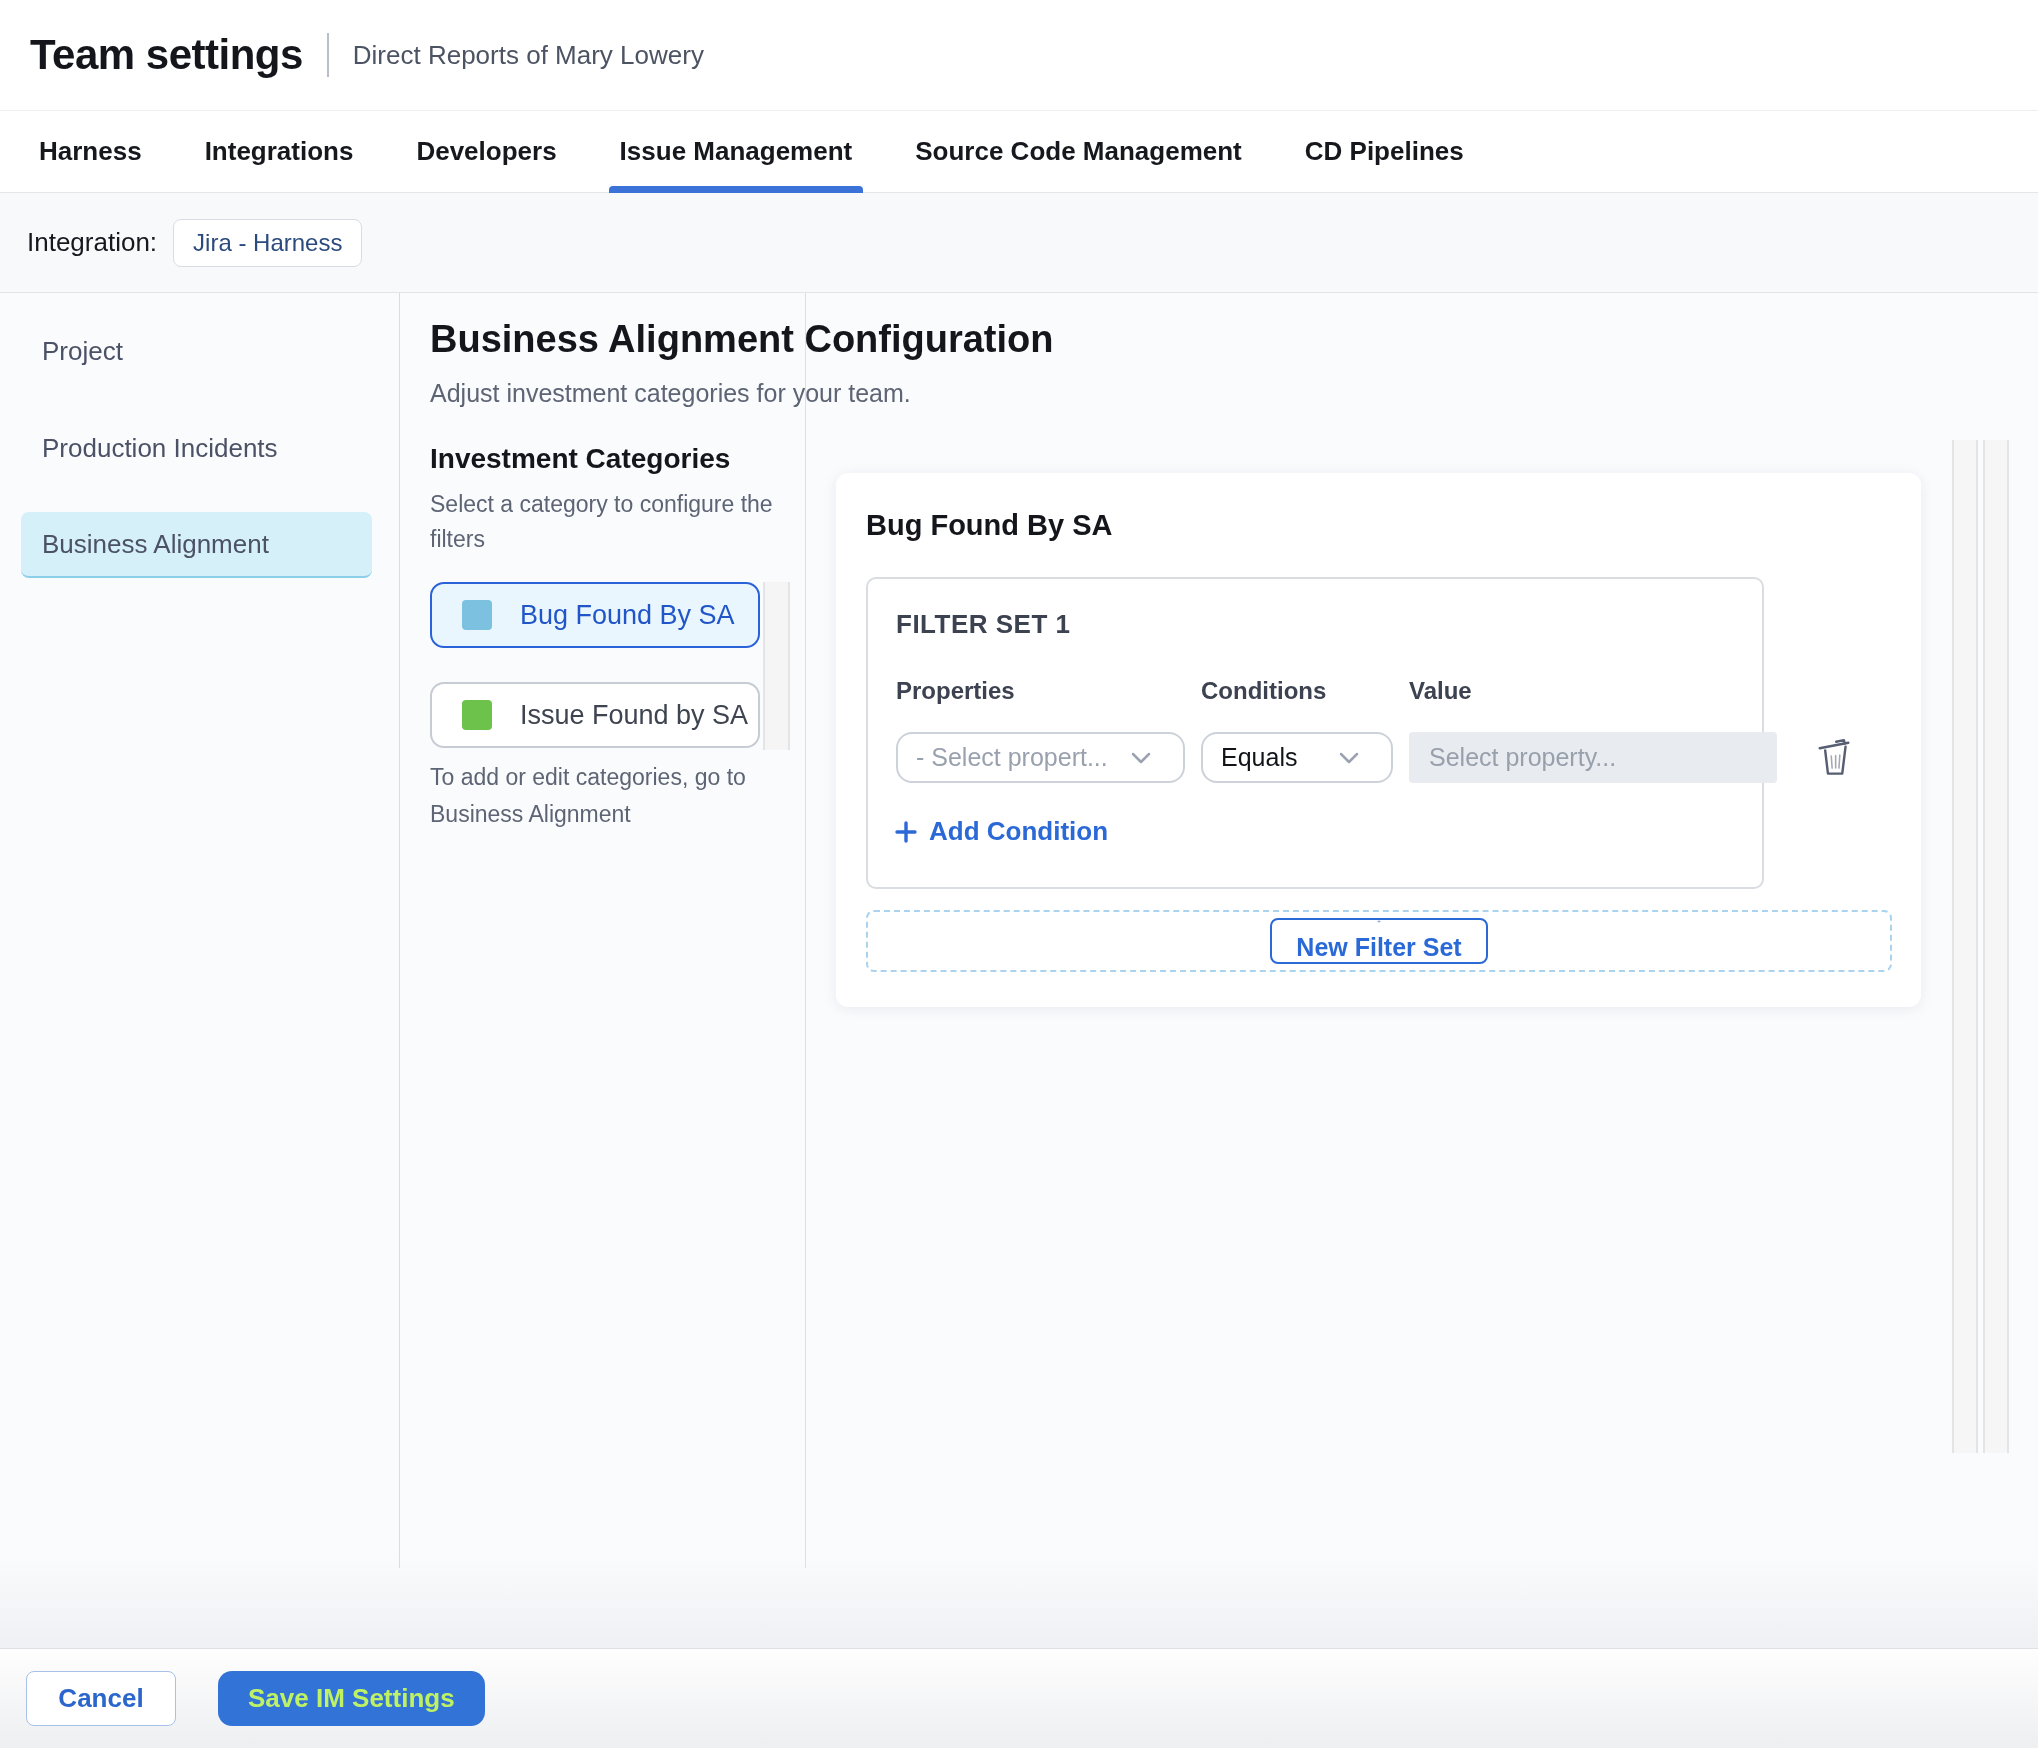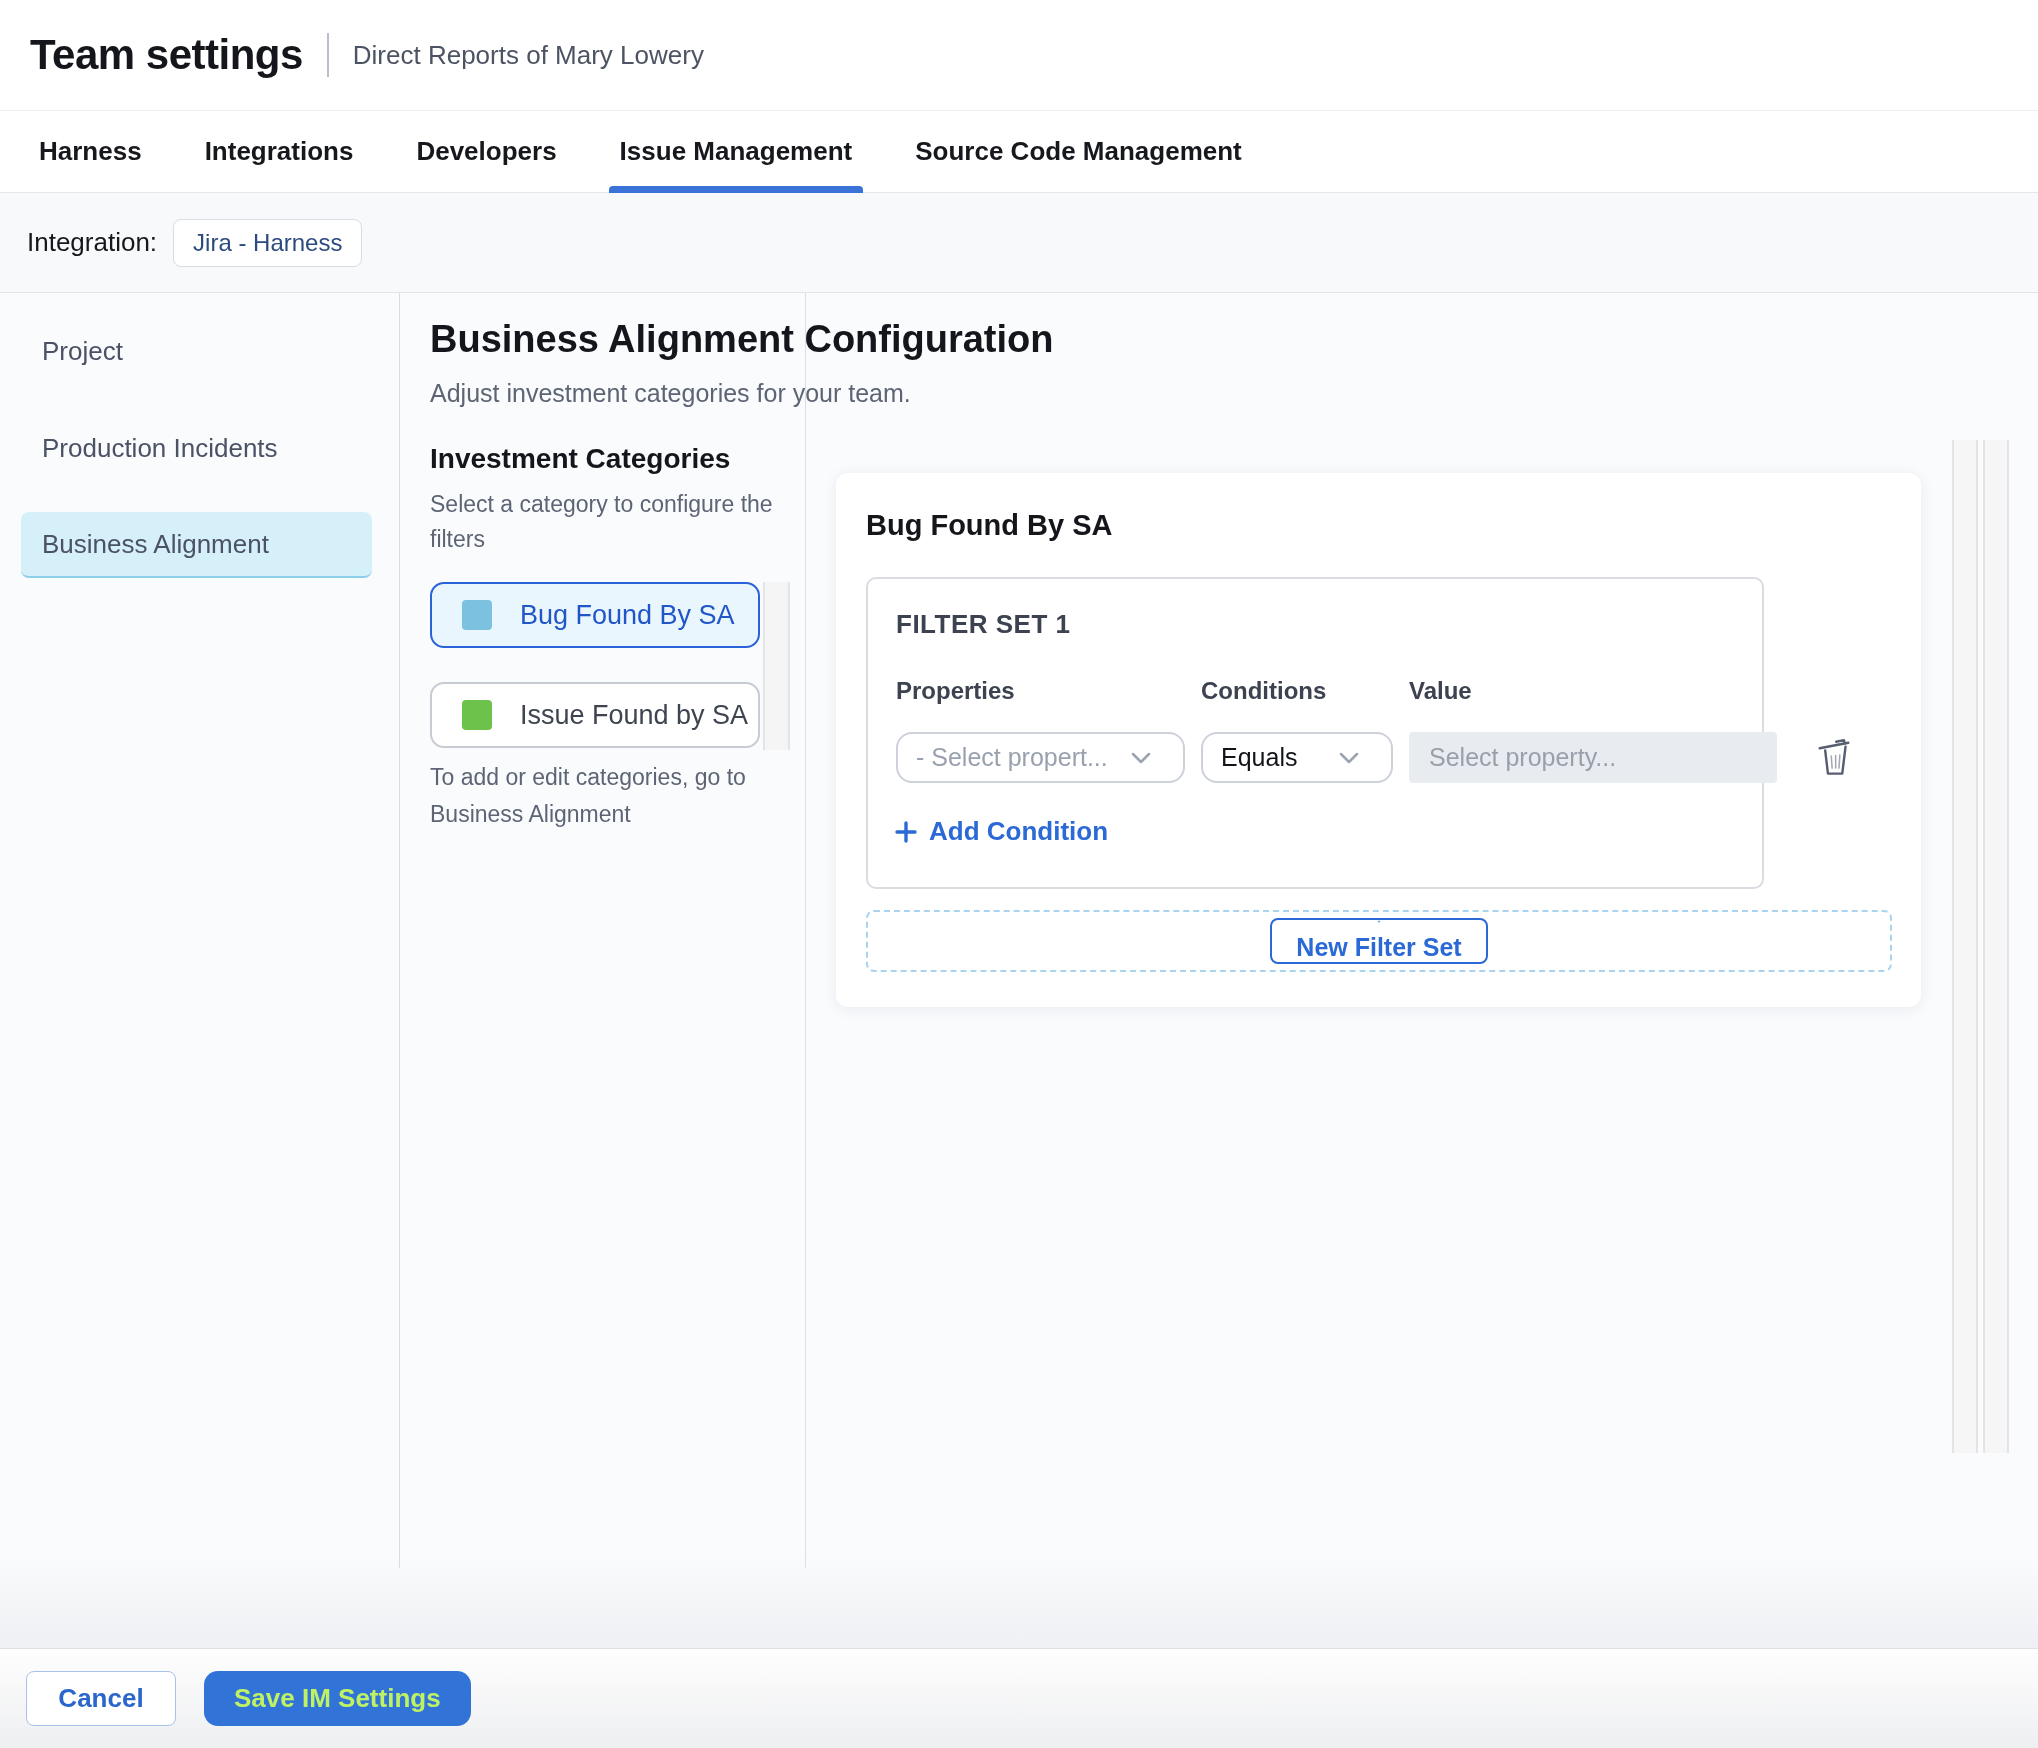--- a/index.html
+++ b/index.html
@@ -129,21 +129,21 @@
 
   .fade {
     position:absolute; left:0; top:1556px; width:100%; height:92px; pointer-events:none;
     background:linear-gradient(180deg, rgba(231,233,237,0) 0%, rgba(229,231,235,0.55) 100%);
   }
 
   
   .ftr {
     position:absolute; left:0; top:1648px; width:100%; height:100px; border-top:1px solid #DEE0E4;
     background:linear-gradient(180deg, #FEFEFE 0%, #EEEFF1 100%);
-    display:flex; align-items:center; padding-left:26px; gap:28px;
+    display:flex; align-items:center; padding-left:26px; gap:42px;
   }
   .btn-cancel {
     width:150px; height:55px; background:#fff; border:1px solid #A7C1E9; border-radius:8px;
     color:#2A66CC; font-size:26px; font-weight:700; font-family:inherit; cursor:pointer;
   }
   .btn-save {
     height:55px; padding:0 30px; background:#3273D8; border:none; border-radius:14px;
     color:#bef264; font-size:26px; font-weight:700; font-family:inherit; cursor:pointer;
   }
 </style>
@@ -157,20 +157,21 @@
     <span class="hdr-sep"></span>
     <span class="hdr-sub">Direct Reports of Mary Lowery</span>
   </header>
 
   <nav class="tabs">
     <div class="tab">Harness</div>
     <div class="tab">Integrations</div>
     <div class="tab">Developers</div>
     <div class="tab active">Issue Management</div>
     <div class="tab">Source Code Management</div>
+    <div class="tab">CD Pipelines</div>
   </nav>
 
   <div class="introw">
     <span class="int-label">Integration:</span>
     <span class="chip">Jira - Harness</span>
   </div>
 
   <div class="content">
 
     <aside class="sidebar">

